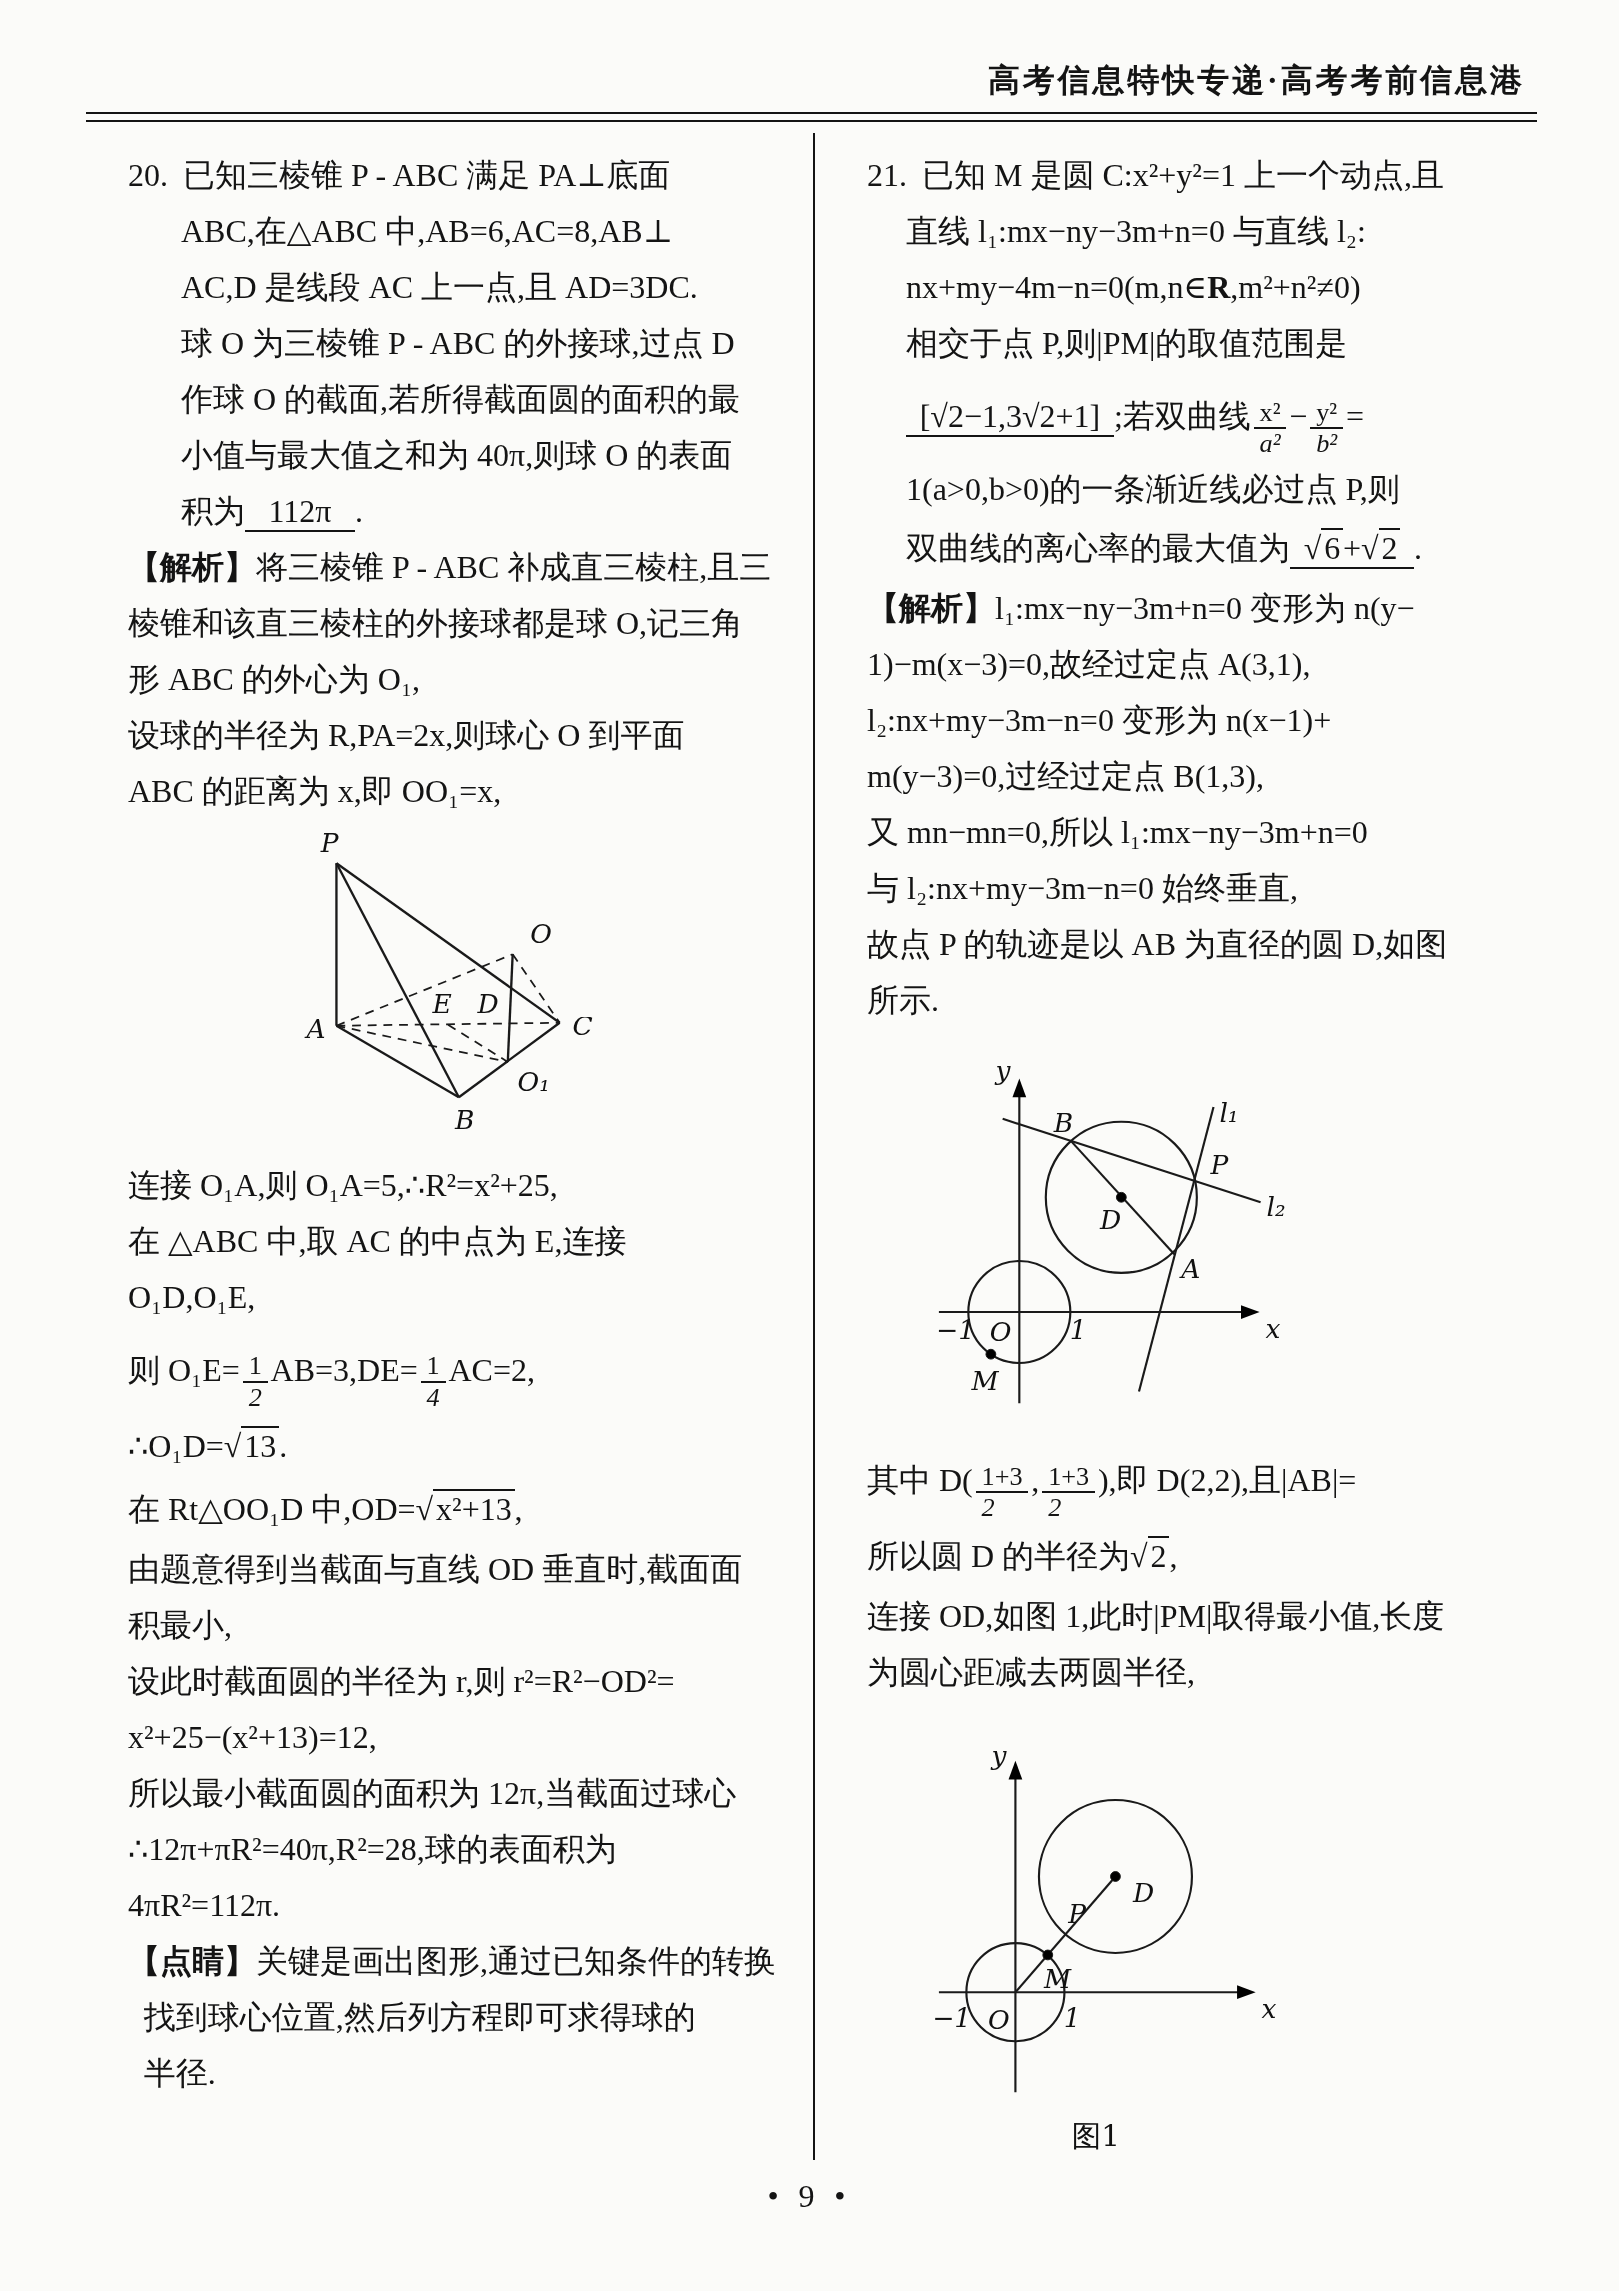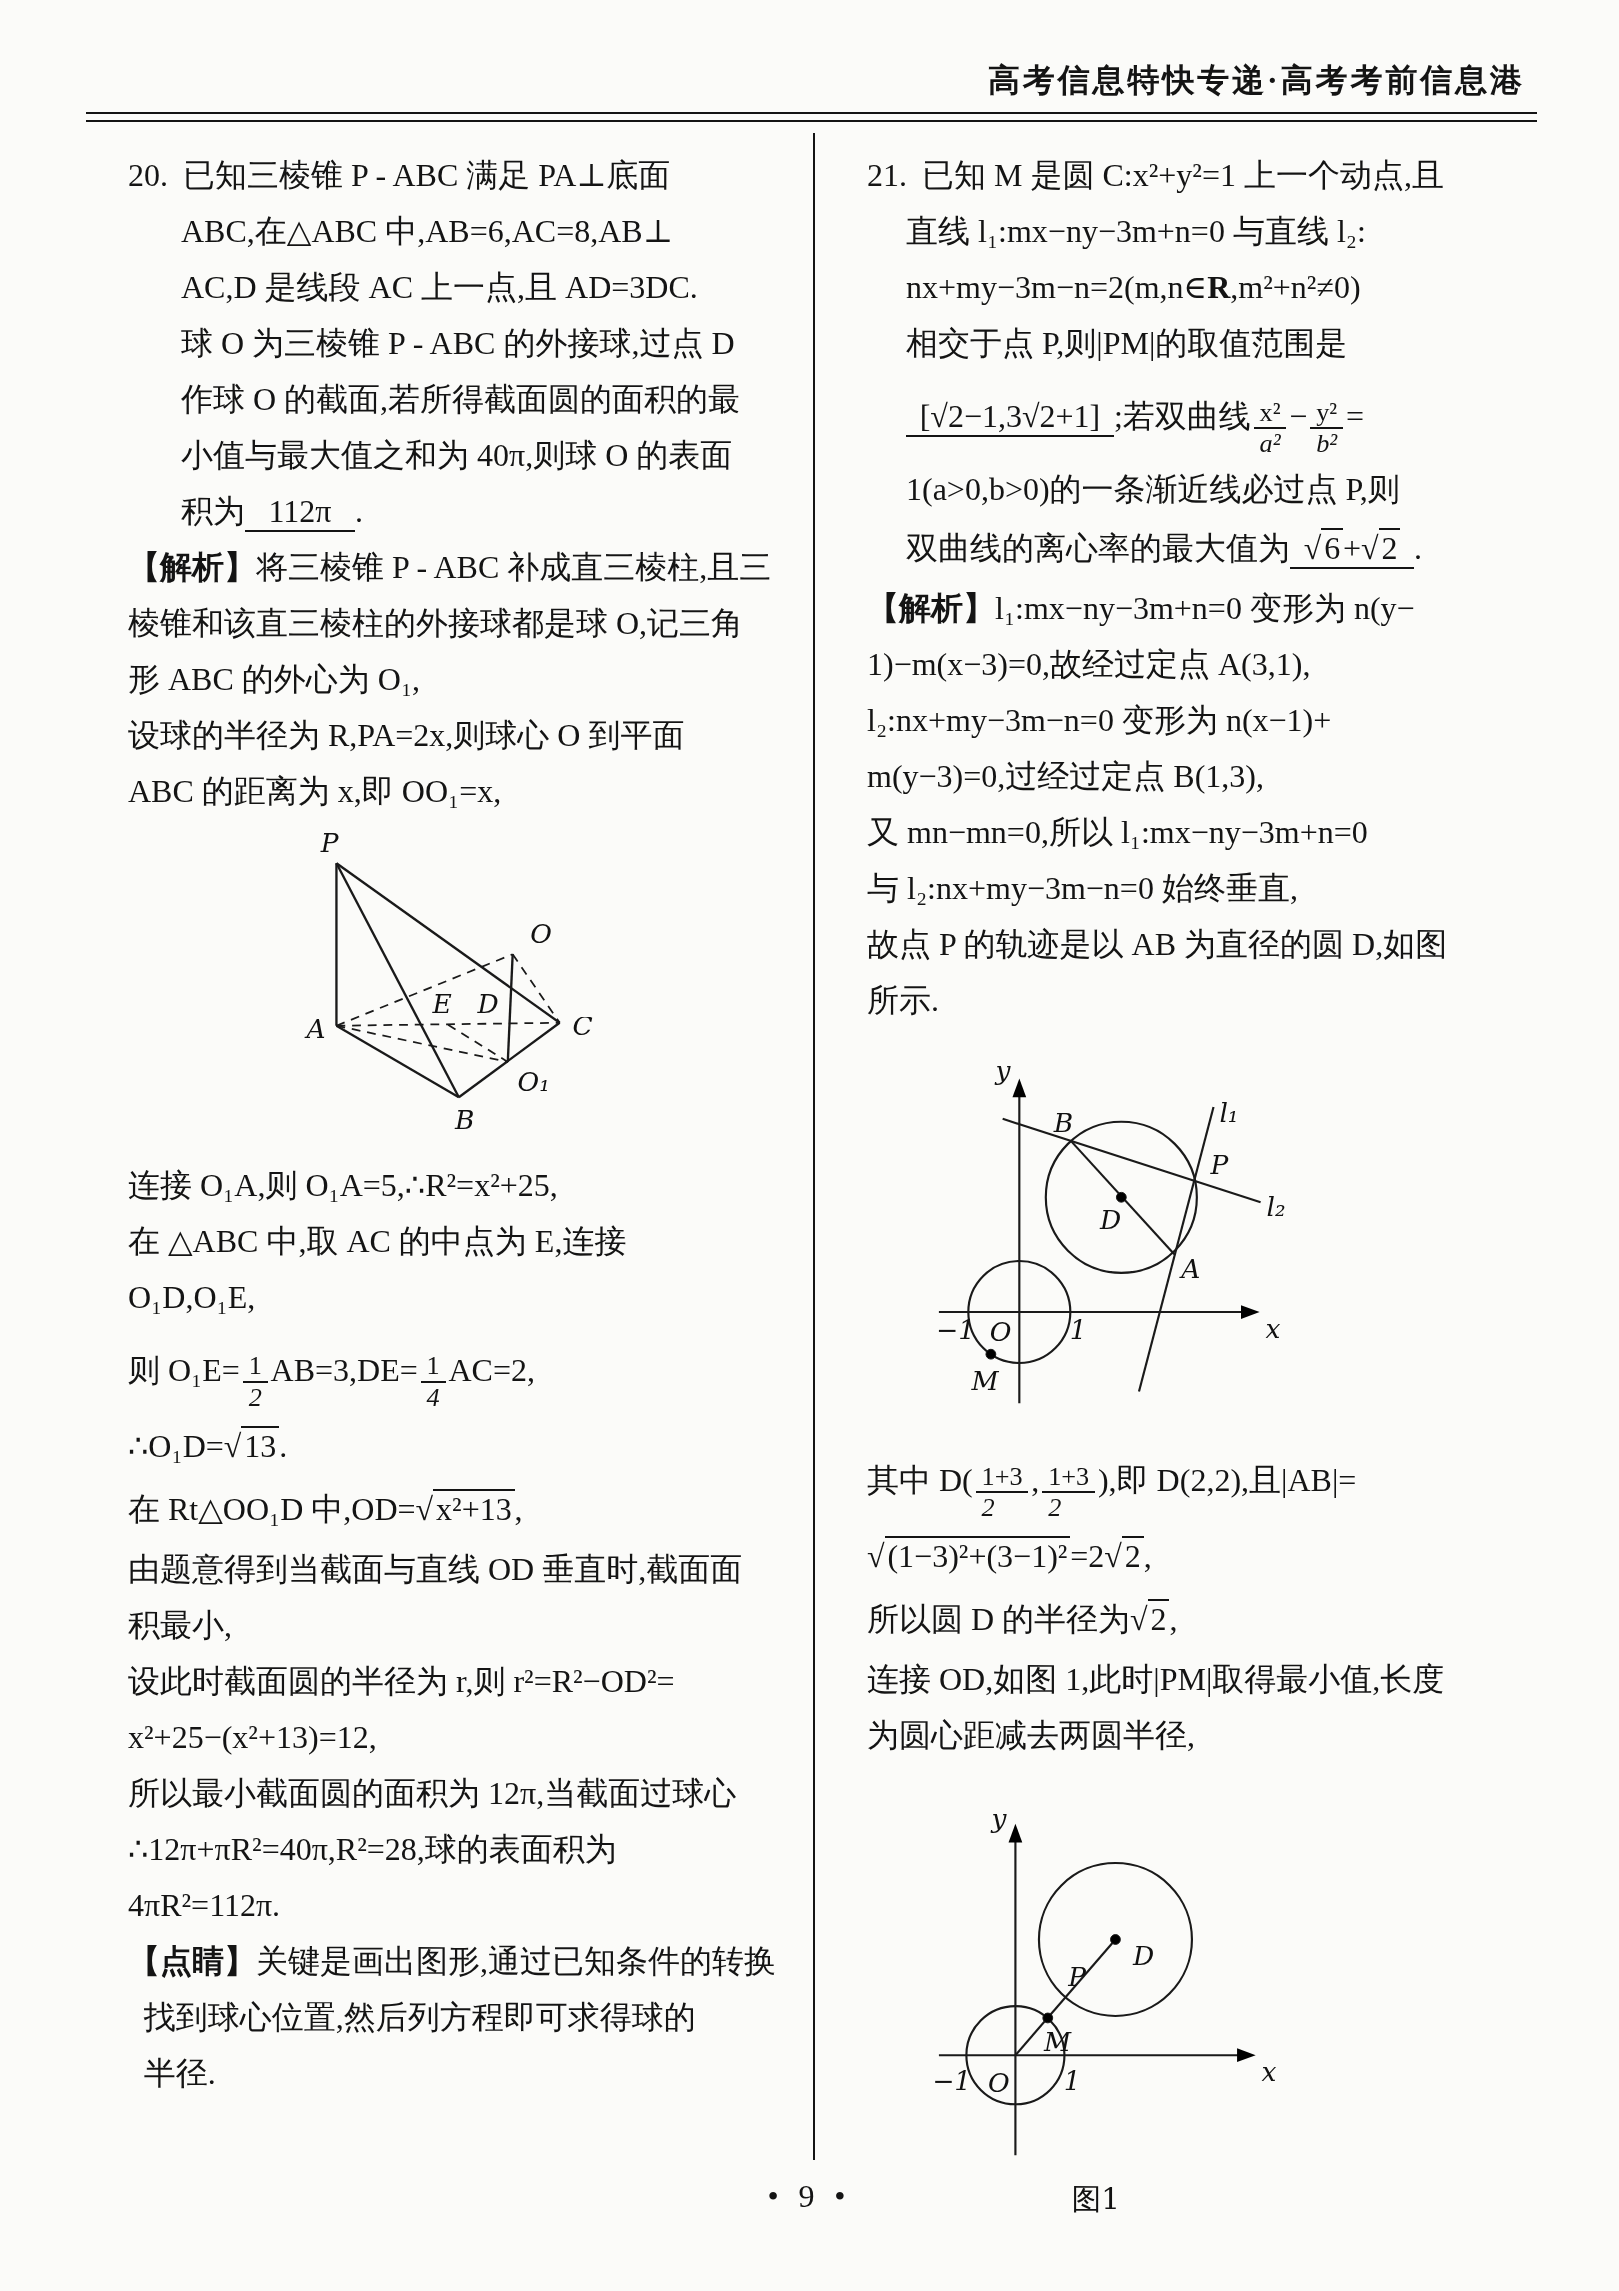--- a/index.html
+++ b/index.html
@@ -103,21 +103,21 @@
   <div class="ln">∴12π+πR²=40π,R²=28,球的表面积为</div>
   <div class="ln">4πR²=112π.</div>
   <div class="ln"><span class="blabel">【点睛】</span><span>关键是画出图形,通过已知条件的转换</span></div>
   <div class="ln tipind">找到球心位置,然后列方程即可求得球的</div>
   <div class="ln tipind">半径.</div>
 </div>
 
 <div class="col col-right">
   <div class="ln"><span class="qnum">21.</span><span>已知 M 是圆 C:x²+y²=1 上一个动点,且</span></div>
   <div class="ln indent-r">直线 l₁:mx−ny−3m+n=0 与直线 l₂:</div>
-  <div class="ln indent-r"><span>nx+my−3m−n=2(m,n∈</span><span class="boldR">R</span><span>,m²+n²≠0)</span></div>
+  <div class="ln indent-r"><span>nx+my−4m−n=0(m,n∈</span><span class="boldR">R</span><span>,m²+n²≠0)</span></div>
   <div class="ln indent-r">相交于点 P,则|PM|的取值范围是</div>
   <div class="ln indent-r ln-frac"><span class="ans2">[√2−1,3√2+1]</span><span>;若双曲线</span><span class="frac"><span class="fn">x²</span><span class="fd">a²</span></span><span>−</span><span class="frac"><span class="fn">y²</span><span class="fd">b²</span></span><span>=</span></div>
   <div class="ln indent-r">1(a&gt;0,b&gt;0)的一条渐近线必过点 P,则</div>
   <div class="ln indent-r ln-rad"><span>双曲线的离心率的最大值为</span><span class="ans2"><span class="sq"><span>√</span><span class="rd">6</span></span><span>+</span><span class="sq"><span>√</span><span class="rd">2</span></span></span><span>.</span></div>
 
   <div class="ln"><span class="blabel">【解析】</span><span>l₁:mx−ny−3m+n=0 变形为 n(y−</span></div>
   <div class="ln">1)−m(x−3)=0,故经过定点 A(3,1),</div>
   <div class="ln">l₂:nx+my−3m−n=0 变形为 n(x−1)+</div>
   <div class="ln">m(y−3)=0,过经过定点 B(1,3),</div>
   <div class="ln">又 mn−mn=0,所以 l₁:mx−ny−3m+n=0</div>
@@ -149,21 +149,20 @@
       <text x="291" y="70">l₁</text>
       <text x="339" y="166">l₂</text>
       <text x="68" y="294" text-anchor="middle">O</text>
       <text x="22" y="292" text-anchor="middle">−1</text>
       <text x="147" y="292" text-anchor="middle">1</text>
       <text x="52" y="344" text-anchor="middle">M</text>
     </svg>
   </div>
 
   <div class="ln ln-frac"><span>其中 D</span><span>(</span><span class="frac"><span class="fn">1+3</span><span class="fd">2</span></span><span>,</span><span class="frac"><span class="fn">1+3</span><span class="fd">2</span></span><span>)</span><span>,即 D(2,2),且|AB|=</span></div>
-  <div class="ln ln-rad"><span class="sq"><span>√</span><span class="rd">(1−3)²+(3−1)²</span></span><span>=2</span><span class="sq"><span>√</span><span class="rd">2</span></span><span>,</span></div>
   <div class="ln ln-rad"><span>所以圆 D 的半径为</span><span class="sq"><span>√</span><span class="rd">2</span></span><span>,</span></div>
   <div class="ln">连接 OD,如图 1,此时|PM|取得最小值,长度</div>
   <div class="ln">为圆心距减去两圆半径,</div>
 
   <div class="fig fig21b">
     <svg width="510" height="407" viewBox="0 0 520 415" style="font-size:33px">
       <g fill="none" stroke-width="2.2">
         <line x1="5" y1="248" x2="318" y2="248"></line>
         <line x1="83" y1="350" x2="83" y2="20"></line>
         <circle cx="83" cy="248" r="50"></circle>

